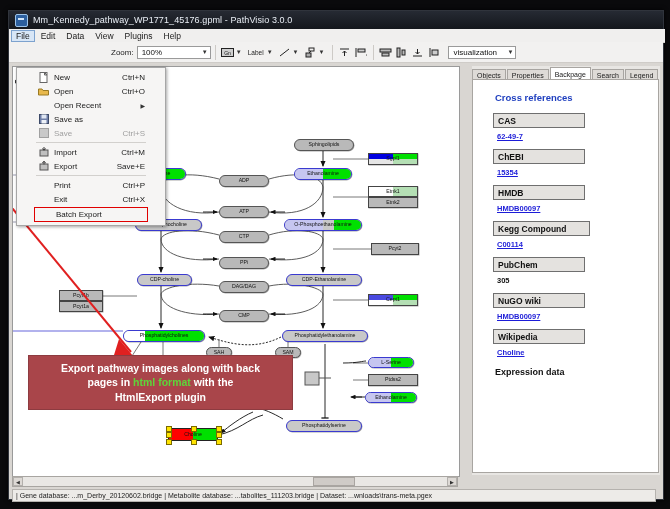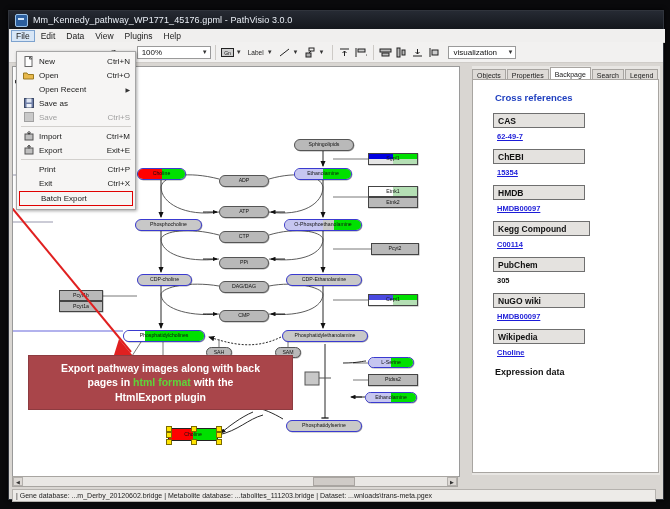--- a/index.html
+++ b/index.html
@@ -124,24 +124,24 @@
     color:#fff;font-size:10.5px;font-weight:bold;
     display:flex;align-items:center;justify-content:center;
     text-align:center;line-height:1.35;padding:0 6px;box-sizing:border-box;
     z-index:20;
   }
   .callout .hl{color:#5dd63a;}
   .callout-arrow{position:absolute;left:0;top:0;z-index:19;}
 
   
   .menu-pop{
-    position:absolute;left:7px;top:40px;width:116px;
+    position:absolute;left:7px;top:56px;width:116px;
     background:#f6f5f4;border:1px solid #a6a6a6;
     box-shadow:1px 1px 3px rgba(0,0,0,0.35);
-    z-index:60;padding:2px 1px;
+    z-index:60;padding:2px 16px;
   }
   .menu-pop .row{
     display:flex;align-items:center;height:14px;padding:0 4px;
     font-size:8px;color:#1a1a1a;position:relative;
   }
   .menu-pop .row .ico{width:13px;height:11px;margin-right:4px;flex:0 0 13px;
     display:flex;align-items:center;justify-content:center;}
   .menu-pop .row .txt{flex:1;white-space:nowrap;}
   .menu-pop .row .acc{color:#1a1a1a;font-size:8px;margin-left:6px;white-space:nowrap;}
   .menu-pop .row.dis .txt,.menu-pop .row.dis .acc{color:#9f9f9f;}
@@ -697,21 +697,21 @@
         <span class="acc">Ctrl+M</span>
       </div>
       <div class="row">
         <span class="ico">
           <svg width="10" height="10">
               <rect x="1" y="3" width="8" height="6" fill="#bfbfbf" stroke="#555"></rect>
               <path d="M5,3.4 L5,0.4 M3.2,2 L5,0.4 L6.8,2" stroke="#333" fill="none"></path>
             </svg>
         </span>
         <span class="txt">Export</span>
-        <span class="acc">Exit+E</span>
+        <span class="acc">Save+E</span>
       </div>
       <div class="divider"></div>
       <div class="row">
         <span class="ico"></span>
         <span class="txt">Print</span>
         <span class="acc">Ctrl+P</span>
       </div>
       <div class="row">
         <span class="ico"></span>
         <span class="txt">Exit</span>

